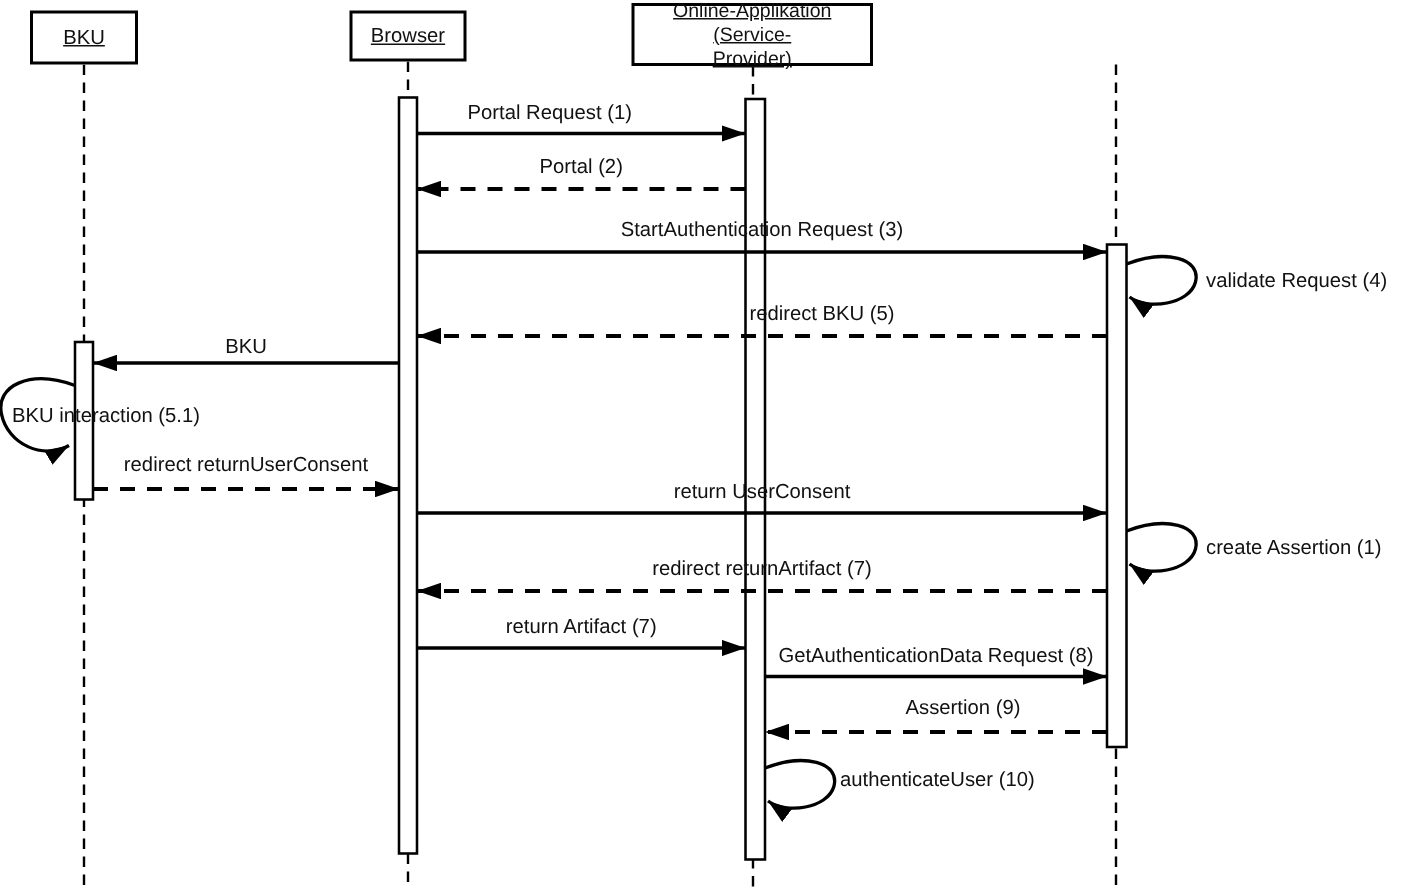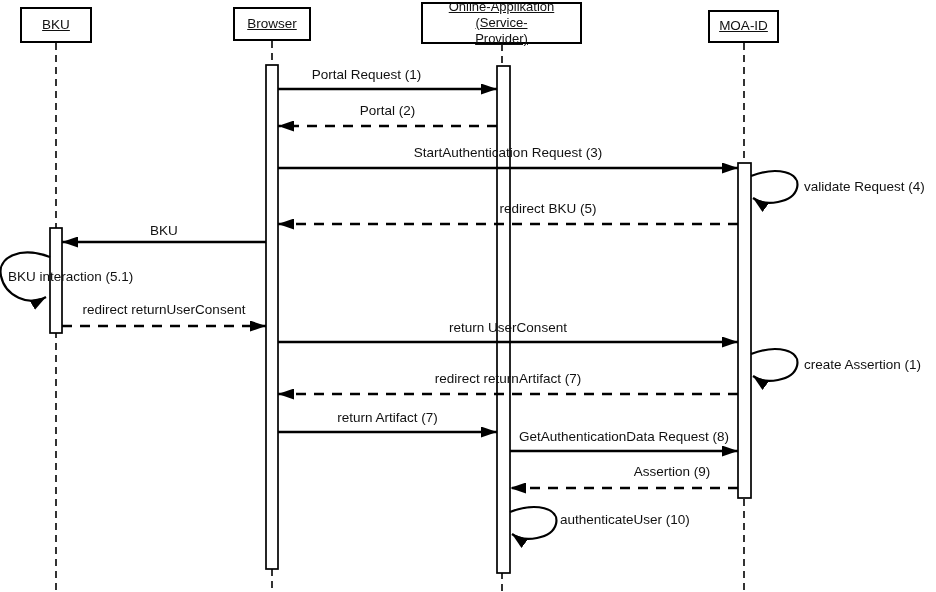--- a/index.html
+++ b/index.html
@@ -67,33 +67,30 @@
   <div class="actor" style="left:20px;top:7px;width:72px;height:36px;">
     <span>BKU</span>
   </div>
   <div class="actor" style="left:233px;top:7px;width:78px;height:34px;">
     <span>Browser</span>
   </div>
   <div class="actor" style="left:421px;top:2px;width:161px;height:42px;font-size:13px;">
     <span>Online-Applikation (Service-</span>
     <span>Provider)</span>
   </div>
-  <div class="actor" style="left:708px;top:10px;width:71px;height:33px;">
-    <span>MOA-ID</span>
-  </div>
 
   <div class="msg center" style="left:278px;top:67px;width:177px;">Portal Request (1)</div>
   <div class="msg center" style="left:278px;top:103px;width:219px;">Portal (2)</div>
   <div class="msg center" style="left:278px;top:145px;width:460px;">StartAuthentication Request (3)</div>
   <div class="msg" style="left:804px;top:179px;">validate Request (4)</div>
   <div class="msg center" style="left:278px;top:201px;width:460px;margin-left:40px;">redirect BKU (5)</div>
   <div class="msg center" style="left:62px;top:223px;width:204px;">BKU</div>
   <div class="msg" style="left:8px;top:269px;">BKU interaction (5.1)</div>
   <div class="msg center" style="left:62px;top:302px;width:204px;">redirect returnUserConsent</div>
   <div class="msg center" style="left:278px;top:320px;width:460px;">return UserConsent</div>
   <div class="msg" style="left:804px;top:357px;">create Assertion (1)</div>
   <div class="msg center" style="left:278px;top:371px;width:460px;">redirect returnArtifact (7)</div>
   <div class="msg center" style="left:278px;top:410px;width:219px;">return Artifact (7)</div>
   <div class="msg center" style="left:509px;top:429px;width:230px;">GetAuthenticationData Request (8)</div>
-  <div class="msg center" style="left:509px;top:464px;width:266px;padding-left:30px;">Assertion (9)</div>
+  <div class="msg center" style="left:509px;top:464px;width:266px;">Assertion (9)</div>
   <div class="msg" style="left:560px;top:512px;">authenticateUser (10)</div>
 
 </div>
 
 </body></html>

